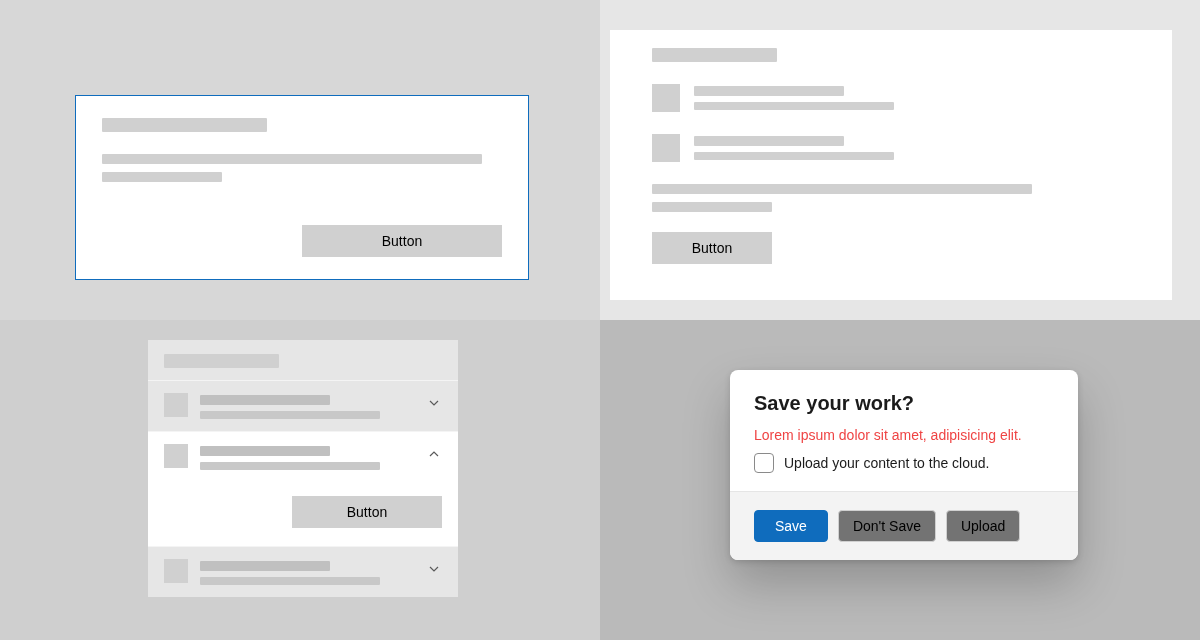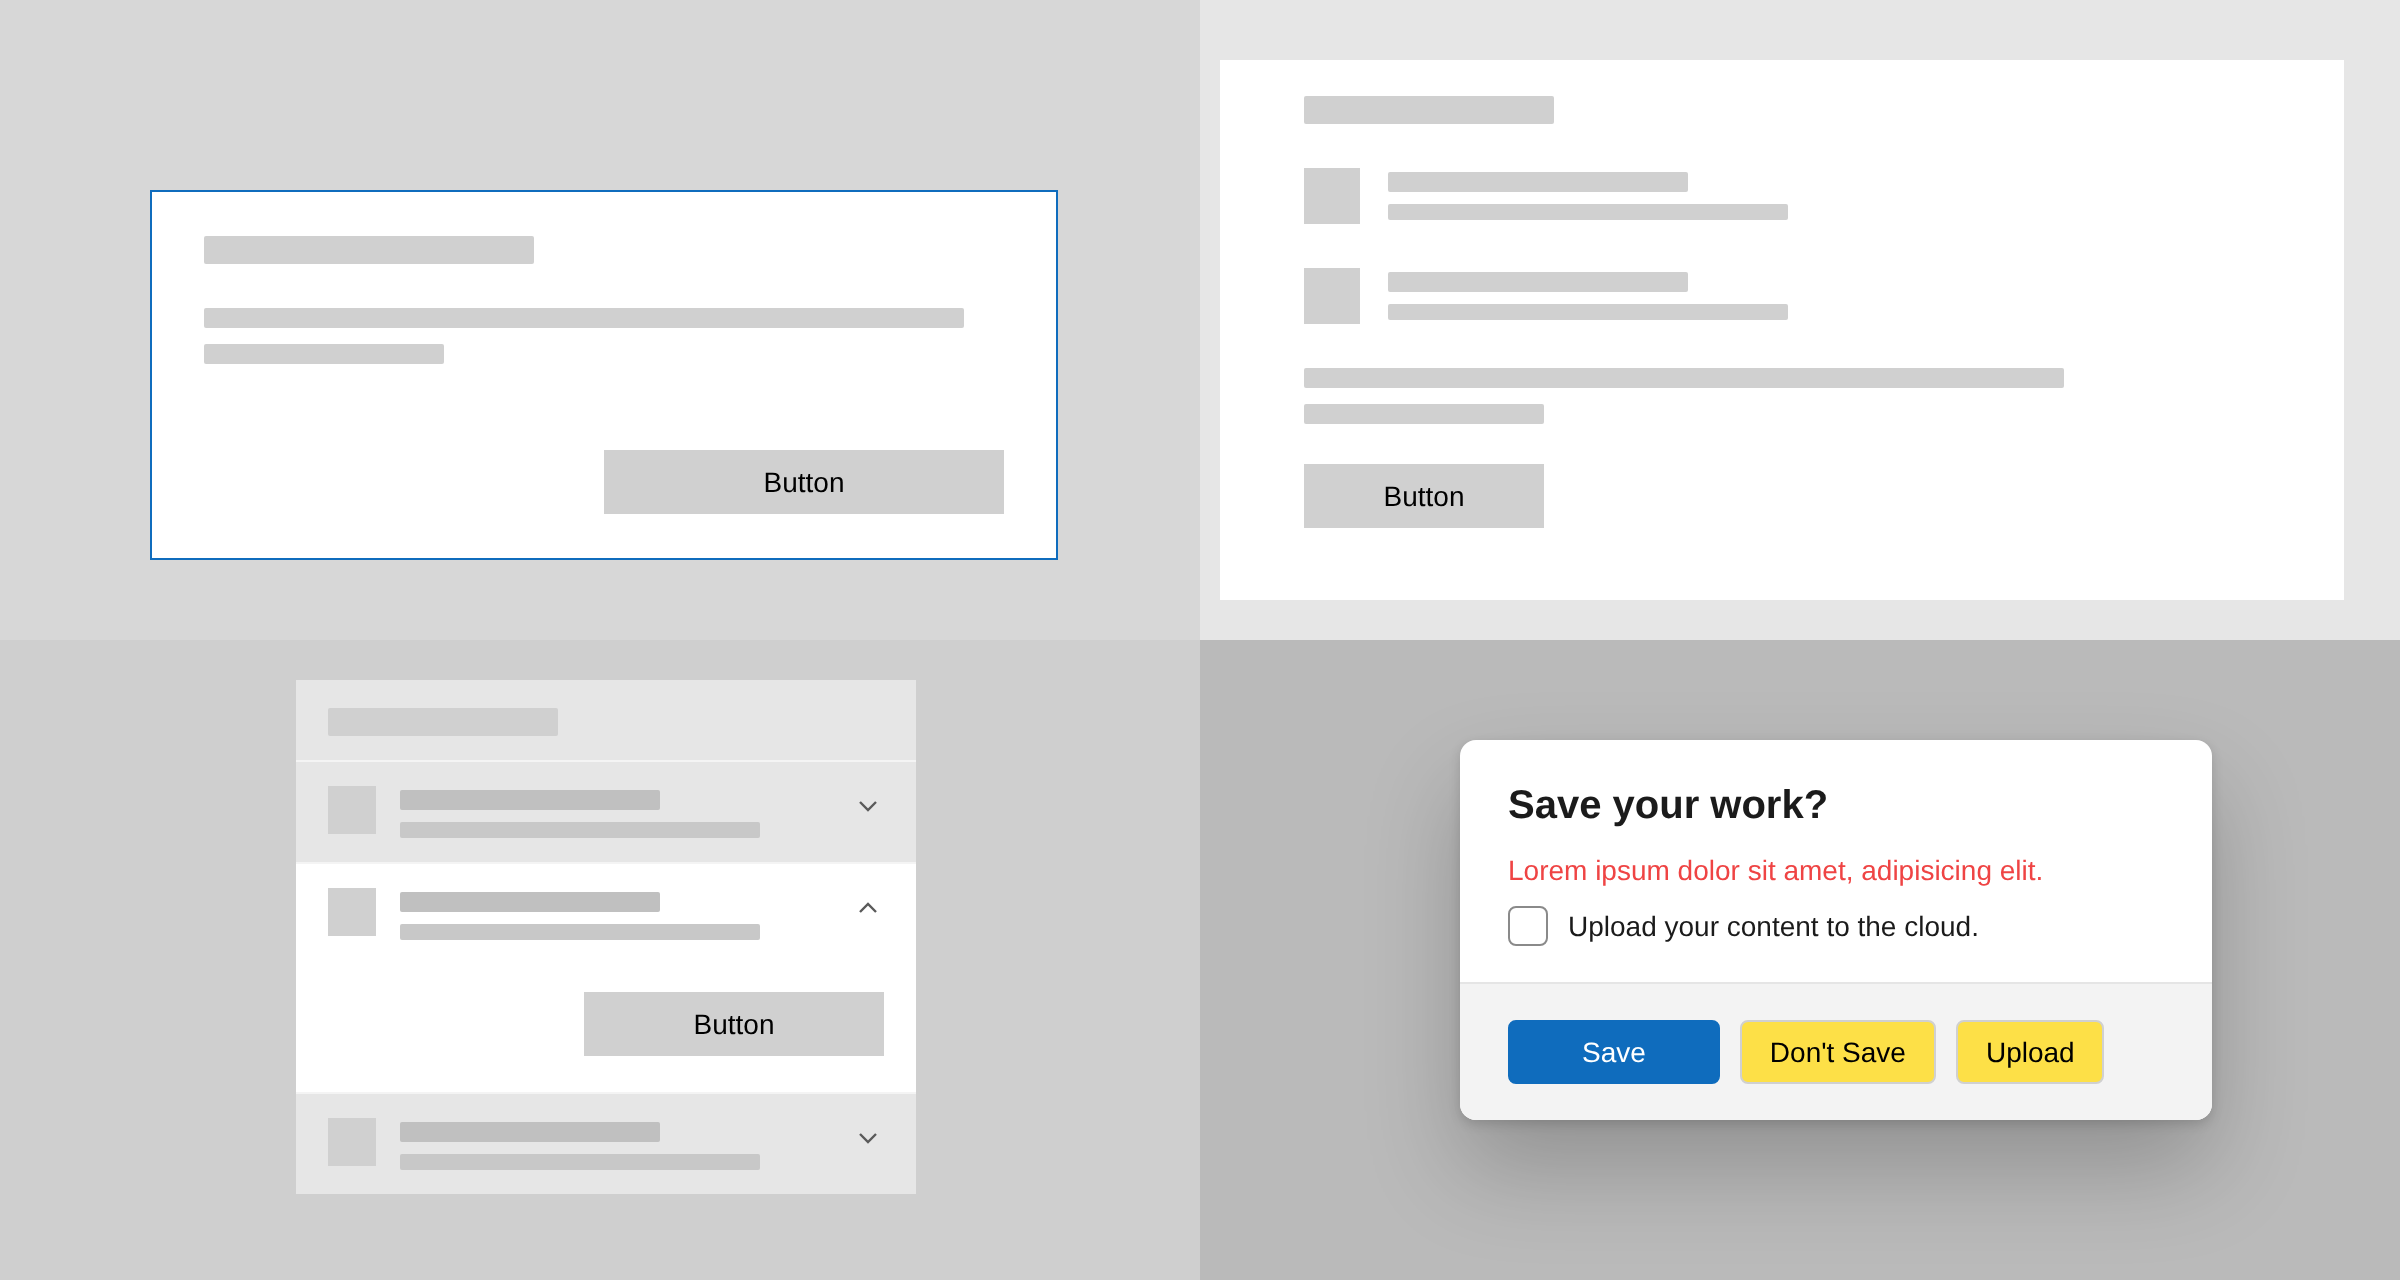--- a/index.html
+++ b/index.html
@@ -120,21 +120,21 @@
     text-align: right;
   }
   .acc-body .btn-gray { width: 150px; }
   .acc-item.expanded { background: #ffffff; }
   .acc-item.expanded .acc-head { background:#ffffff; }
 
   
   .dialog {
     position: absolute;
     left: 130px; top: 50px;
-    width: 376px;
+    width: 348px;
     background: #ffffff;
     border-radius: 8px;
     box-shadow: 0 24px 48px rgba(0,0,0,0.22), 0 2px 6px rgba(0,0,0,0.15);
     overflow: hidden;
   }
   .dialog-content {
     padding: 22px 24px 18px 24px;
   }
   .dialog h2 {
     margin: 0 0 12px 0;
@@ -164,29 +164,29 @@
     padding: 18px 24px;
     display: flex;
     gap: 10px;
     border-top: 1px solid #e5e5e5;
   }
   .dbtn {
     height: 32px;
     border-radius: 4px;
     font-size: 14px;
     border: 1px solid #d0d0d0;
-    background: #fde047;
+    background: #737373;
     padding: 0 14px;
     cursor: pointer;
   }
   .dbtn.primary {
     background: #0f6cbd;
     border-color: #0f6cbd;
     color: #ffffff;
-    padding: 0 36px;
+    padding: 0 20px;
   }
 </style>
 </head>
 <body>
 
 <div class="quad q1">
   <div class="card1">
     <div class="ph title"></div>
     <div class="ph line1"></div>
     <div class="ph line2"></div>

